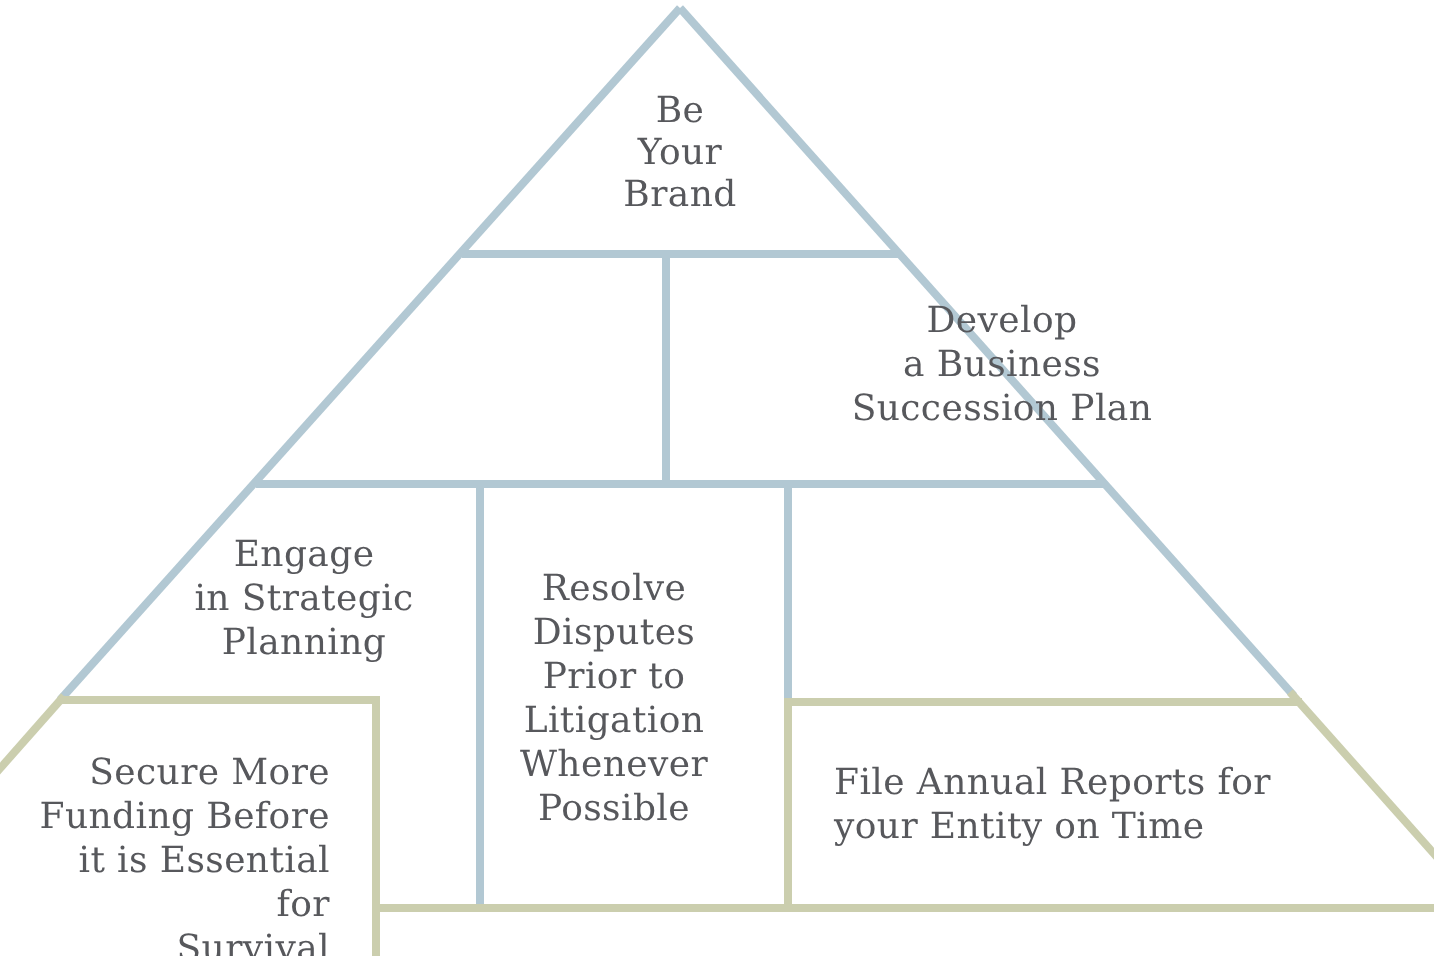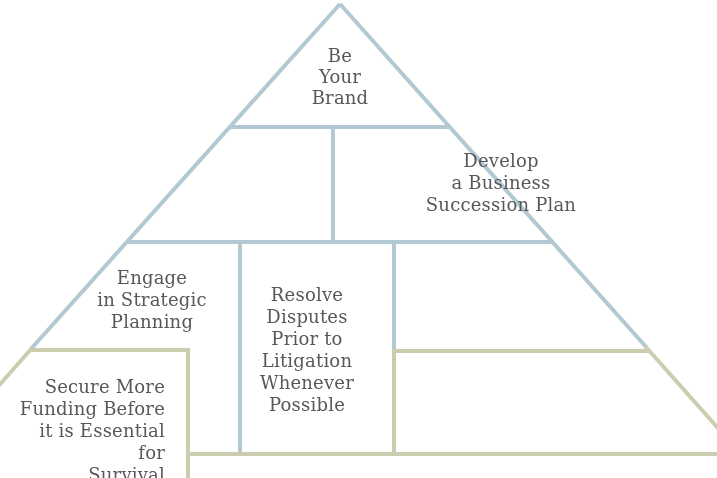--- a/index.html
+++ b/index.html
@@ -72,14 +72,16 @@
 Litigation
 Whenever
 Possible</div>
 
 
   <div class="seg s7">Secure More
 Funding Before
 it is Essential for
 Survival</div>
 
+  <div class="seg s8">File Annual Reports for
+your Entity on Time</div>
 
 </div>
 
 </body></html>

